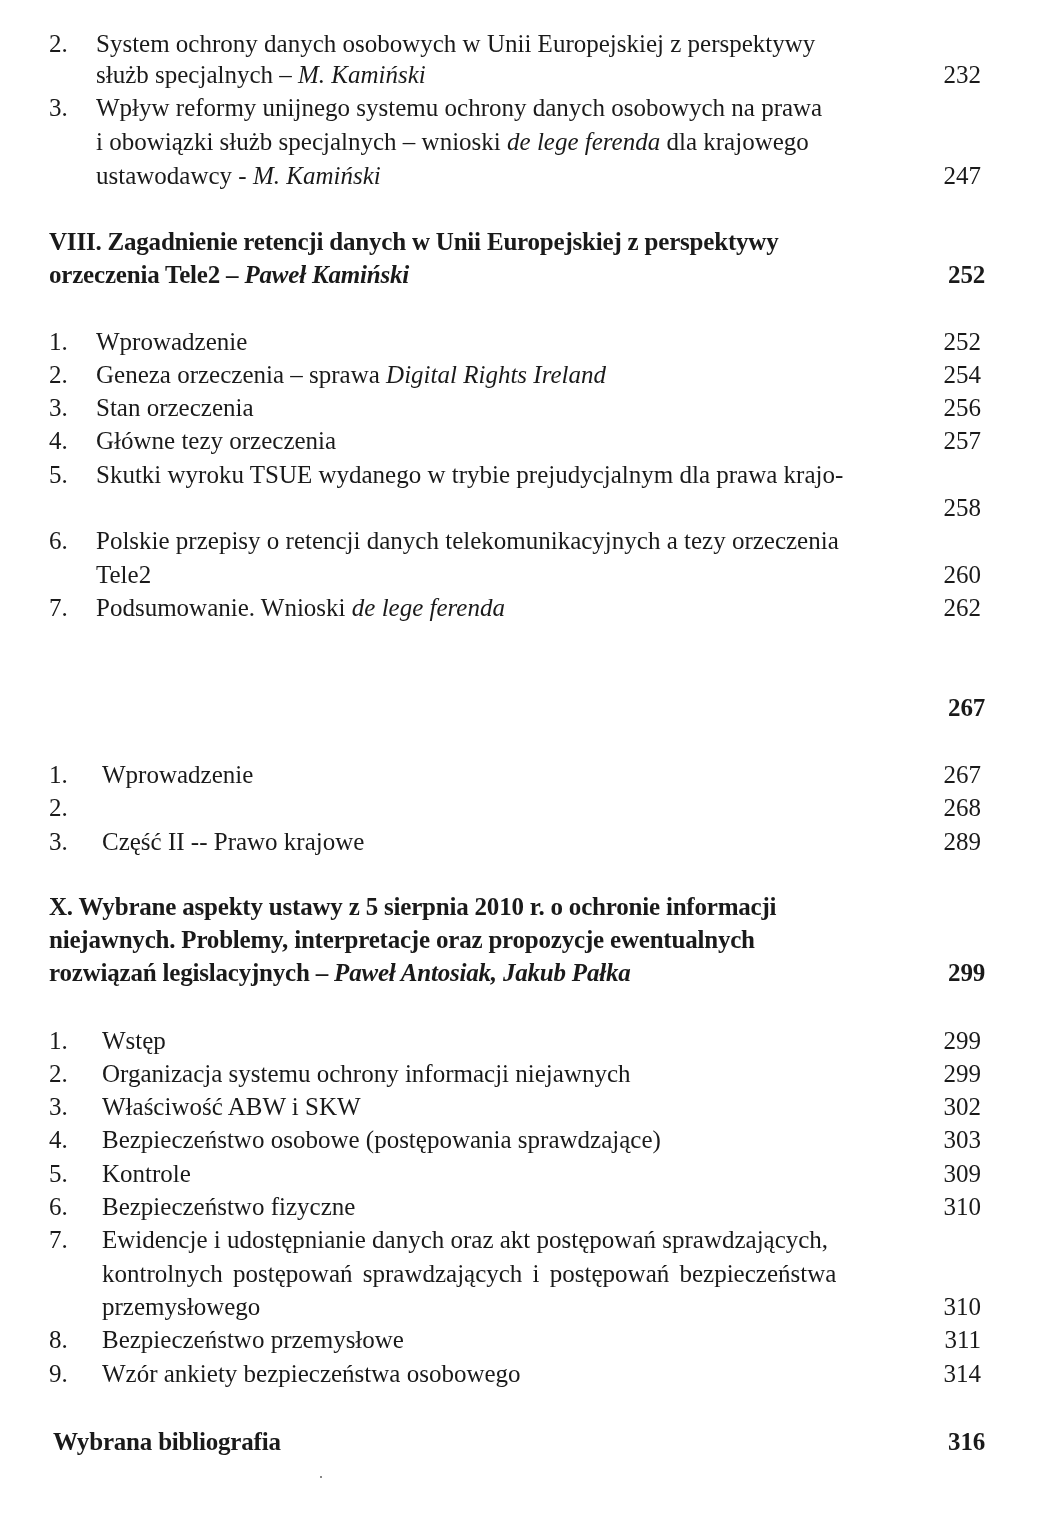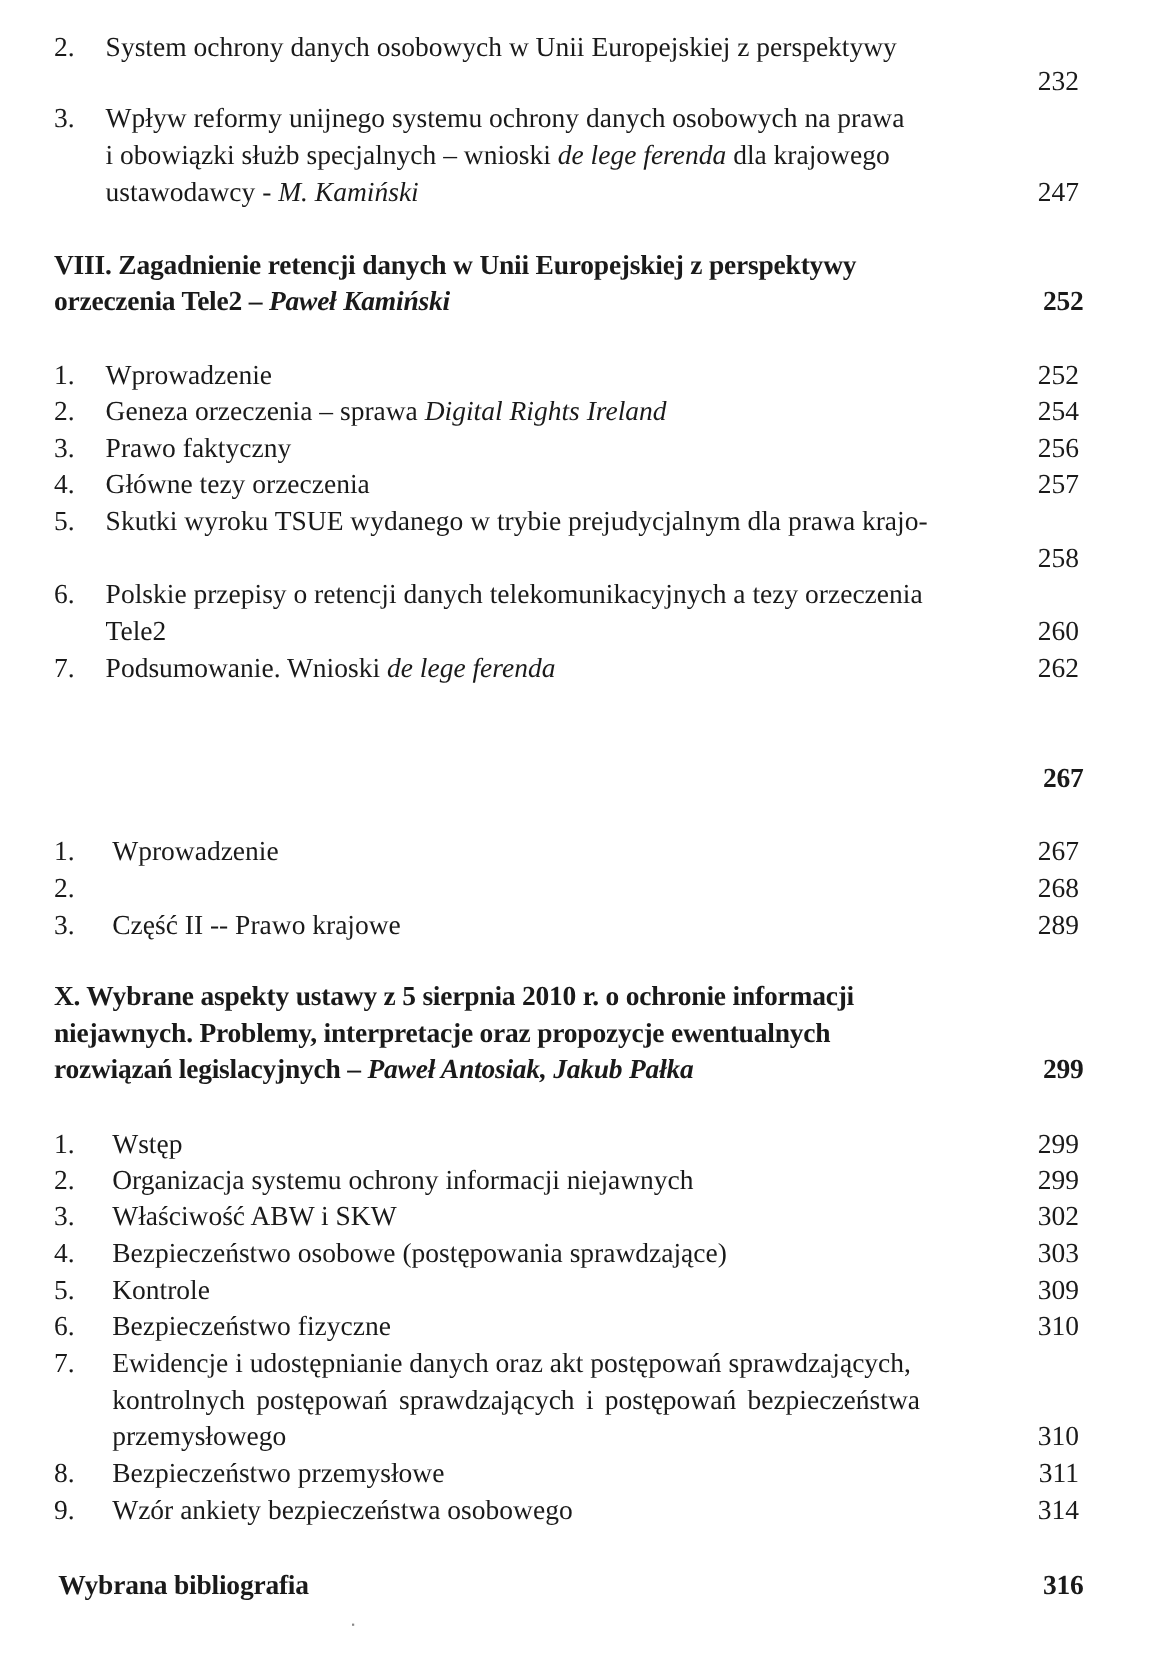--- a/index.html
+++ b/index.html
@@ -20,20 +20,21 @@
 </head>
 <body>
 
 <div class="page">
 
   <div class="line" style="top:27px">
     <span class="num">2.</span>
     <span class="txt">System ochrony danych osobowych w Unii Europejskiej z perspektywy</span>
   </div>
   <div class="line" style="top:58px">
+    <span class="txt"><span>służb specjalnych – </span><span class="it">M. Kamiński</span></span>
     <span class="pg">232</span>
   </div>
   <div class="line" style="top:91px">
     <span class="num">3.</span>
     <span class="txt">Wpływ reformy unijnego systemu ochrony danych osobowych na prawa</span>
   </div>
   <div class="line" style="top:125px">
     <span class="txt"><span>i obowiązki służb specjalnych – wnioski </span><span class="it">de lege ferenda</span><span> dla krajowego</span></span>
   </div>
   <div class="line" style="top:159px">
@@ -54,21 +55,21 @@
     <span class="txt">Wprowadzenie</span>
     <span class="pg">252</span>
   </div>
   <div class="line" style="top:358px">
     <span class="num">2.</span>
     <span class="txt"><span>Geneza orzeczenia – sprawa </span><span class="it">Digital Rights Ireland</span></span>
     <span class="pg">254</span>
   </div>
   <div class="line" style="top:391px">
     <span class="num">3.</span>
-    <span class="txt">Prawo faktyczny</span>
+    <span class="txt">Stan orzeczenia</span>
     <span class="pg">256</span>
   </div>
   <div class="line" style="top:424px">
     <span class="num">4.</span>
     <span class="txt">Główne tezy orzeczenia</span>
     <span class="pg">257</span>
   </div>
   <div class="line" style="top:458px">
     <span class="num">5.</span>
     <span class="txt">Skutki wyroku TSUE wydanego w trybie prejudycjalnym dla prawa krajo-</span>

